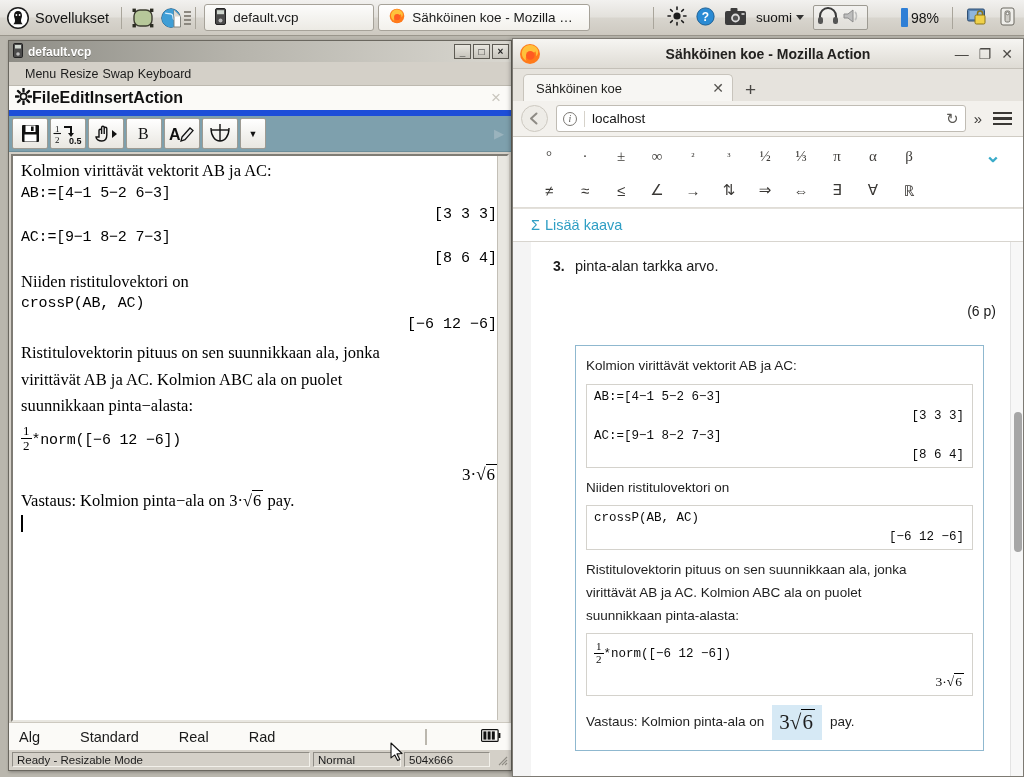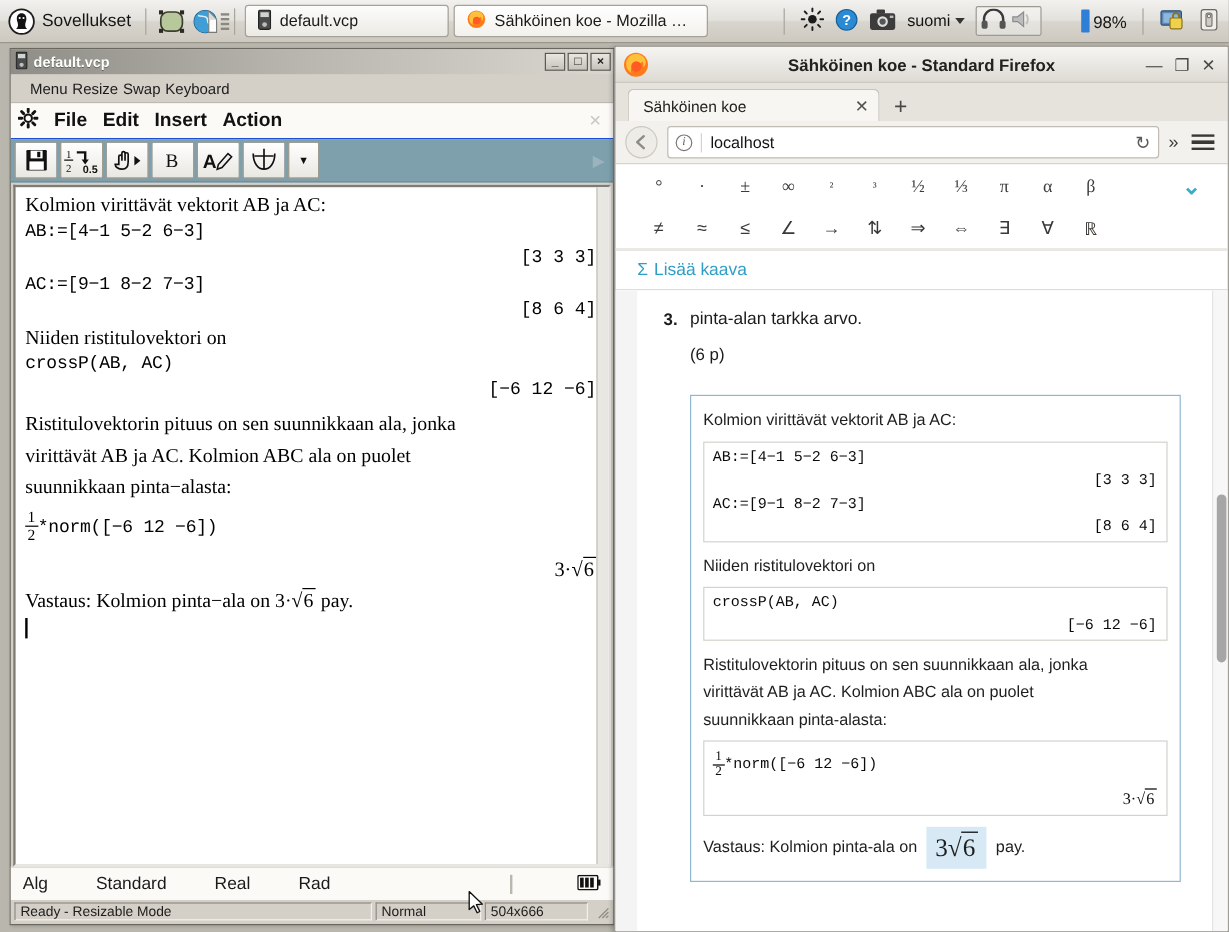--- a/index.html
+++ b/index.html
@@ -61,22 +61,22 @@
     display:flex; align-items:center; justify-content:center;
     font-size: 10px; color: #222; font-family: "Liberation Sans", sans-serif;
     line-height: 1;
   }
   #cas-menubar {
     height: 24px; display: flex; align-items: center; gap: 4px;
     padding-left: 16px; font-size: 12.5px; color: #1c1c1c;
     background: #d4d0c8; border-bottom: 1px solid #bdb9b0;
   }
   #cas-appmenu {
-    height: 30px; display: flex; align-items: center; gap: 13px;
-    padding: 0 6px; background: #fbfaf7; border-bottom: 1px solid #1d4ed8;
+    height: 30px; display: flex; align-items: center; 
+    padding: 0 6px; background: #fbfaf7; border-bottom: 6px solid #1d4ed8;
     font-size: 16px; font-weight: bold; color: #111;
   }
   #cas-appmenu .gear { font-size: 15px; font-weight: normal; }
   #cas-appmenu .closex { margin-left:auto; color:#c9c6be; font-size:17px; font-weight:normal; padding-right:4px;}
   #cas-toolbar {
     height: 36px; display: flex; align-items: center; gap: 2px;
     padding: 2px 3px; background: #7ea0ad; border-bottom: 1px solid #6c8d99;
   }
   .tool {
     width: 36px; height: 31px; border: 1px solid #9e9b93; border-radius: 2px;
@@ -206,21 +206,21 @@
     color: #2f9ec4; font-size: 14.5px; gap: 5px;
   }
   #ff-content {
     flex: 1; background: #fff; position: relative; overflow: hidden;
     display: flex;
   }
   #ff-page { flex: 1; padding: 12px 14px 0 40px; position: relative; background:#fff; }
   #ff-page-bg { position:absolute; left:0; top:0; bottom:0; width: 18px; background:#f4f4f4; }
   .q-num { position: absolute; left: 40px; top: 16px; font-size: 14px; font-weight: bold; color:#1b1b1b; }
   .q-body { margin-left: 22px; font-size: 14.5px; color: #1b1b1b; line-height: 1.72; }
-  .q-points { margin-left: 22px; margin-top: 8px; font-size: 14px; color:#1b1b1b; }
+  .q-points { margin-left: 22px; margin-top: 24px; font-size: 14px; color:#1b1b1b;text-align:right; }
   #answer-box {
     margin: 26px 12px 0 22px; border: 1px solid #8fb8cf; background: #fff;
     padding: 9px 10px 10px 10px;
   }
   .ab-text { font-size: 13.5px; color: #1e1e1e; line-height: 1.68; }
   .ab-calc {
     border: 1px solid #d4d2cc; background: #fff; margin: 6px 0 9px 0;
     padding: 5px 8px 5px 7px; font-family: "Liberation Mono", monospace;
     font-size: 12.5px; color: #0b0b0b;
   }
@@ -526,21 +526,21 @@
 
   <div id="ff-window">
     <div id="ff-title">
       <span class="ff-logo">
         <svg width="22" height="22" viewBox="0 0 22 22">
           <circle cx="11" cy="11" r="10" fill="#ff7a1a"></circle>
           <path d="M11 2C6 2 2.8 5.6 2.8 10.6c0 3.3 1.8 5.9 4.7 7.3-1.4-2-.8-4.6 1-6 2.5-1.9 6.2-.8 7.7-3.6 1 1.4 1.2 3.3.7 5 2.2-1.6 2.8-4.4 1.8-6.8C17.4 3.7 14.4 2 11 2z" fill="#ffc13b"></path>
           <circle cx="11.3" cy="12.4" r="4.3" fill="#ff5b22"></circle>
         </svg>
       </span>
-      <span class="ff-ttl">Sähköinen koe - Standard Firefox</span>
+      <span class="ff-ttl">Sähköinen koe - Mozilla Action</span>
       <div class="wbtns">
         <span>—</span>
         <span>❐</span>
         <span>✕</span>
       </div>
     </div>
 
     <div id="ff-tabstrip">
       <div class="ff-tab">
         <span>Sähköinen koe</span>

